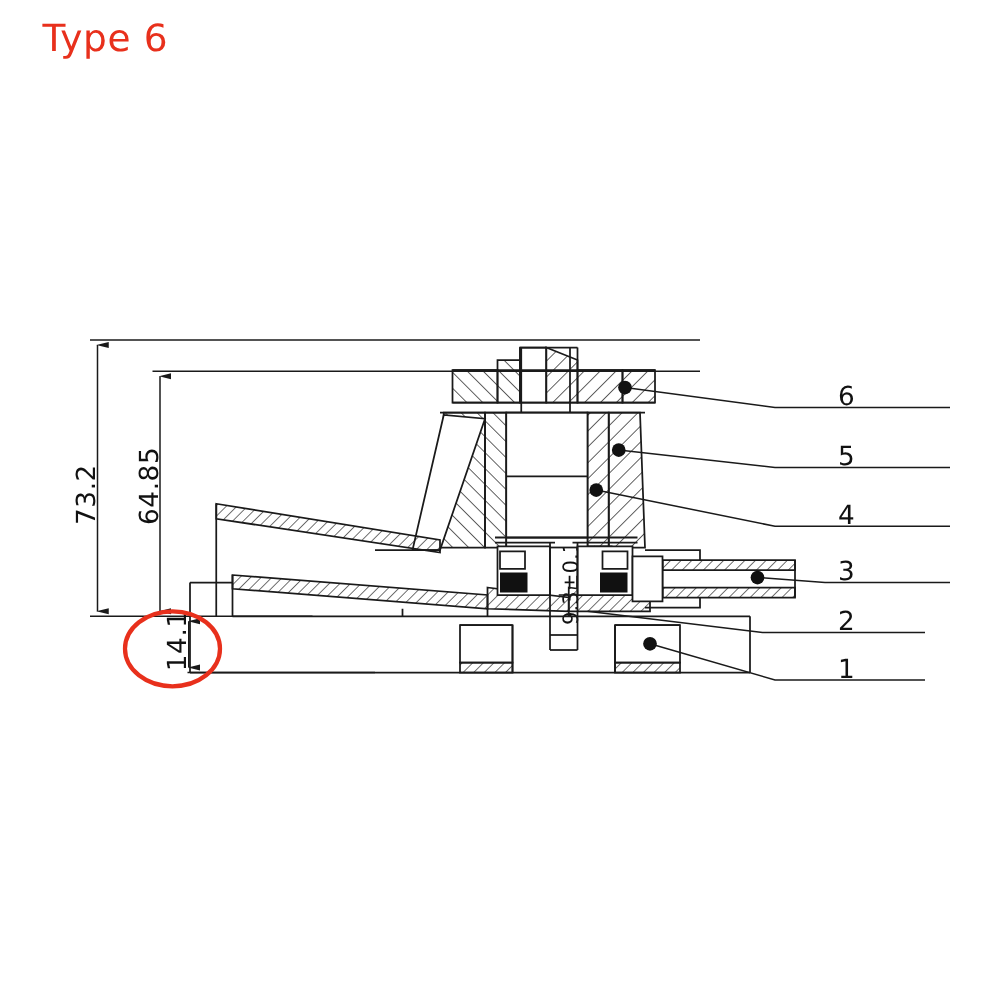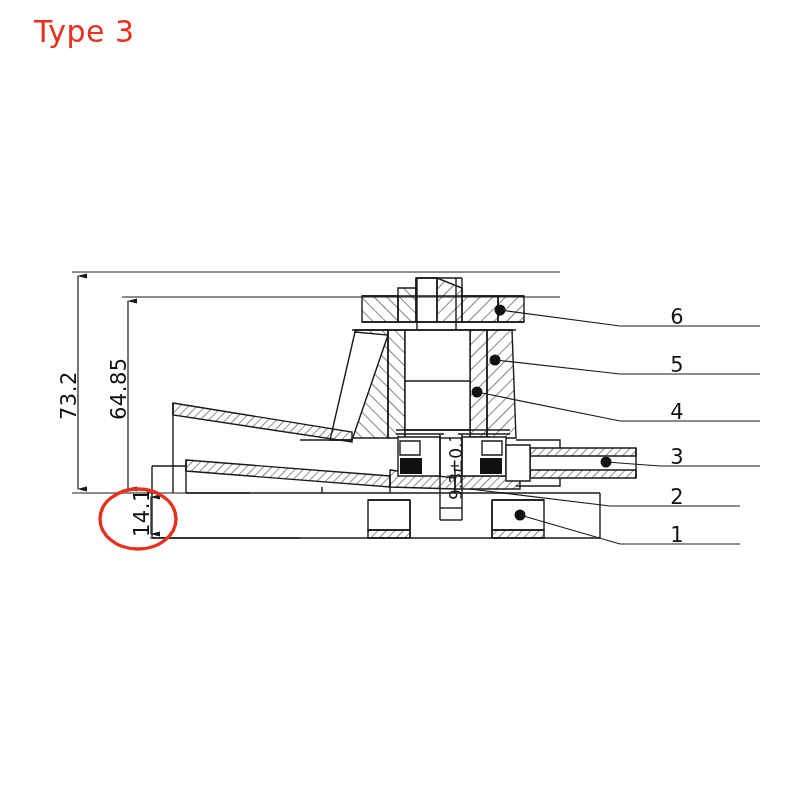--- a/index.html
+++ b/index.html
@@ -52,21 +52,21 @@
     font-family: "DejaVu Sans", sans-serif;
     font-size: 17px;
     fill: #111111;
   }
 </style>
 </head>
 <body>
 
 <div id="stage">
 
-  <div class="title">Type 3</div>
+  <div class="title">Type 6</div>
 
   <svg width="800" height="800" viewBox="0 0 800 800">
 
     <defs>
       <pattern id="hatchA" width="9" height="9" patternTransform="rotate(45)" patternUnits="userSpaceOnUse">
         <line x1="0" y1="0" x2="0" y2="9" stroke="#1a1a1a" stroke-width="1.1"></line>
       </pattern>
       <pattern id="hatchB" width="9" height="9" patternTransform="rotate(-45)" patternUnits="userSpaceOnUse">
         <line x1="0" y1="0" x2="0" y2="9" stroke="#1a1a1a" stroke-width="1.1"></line>
       </pattern>

